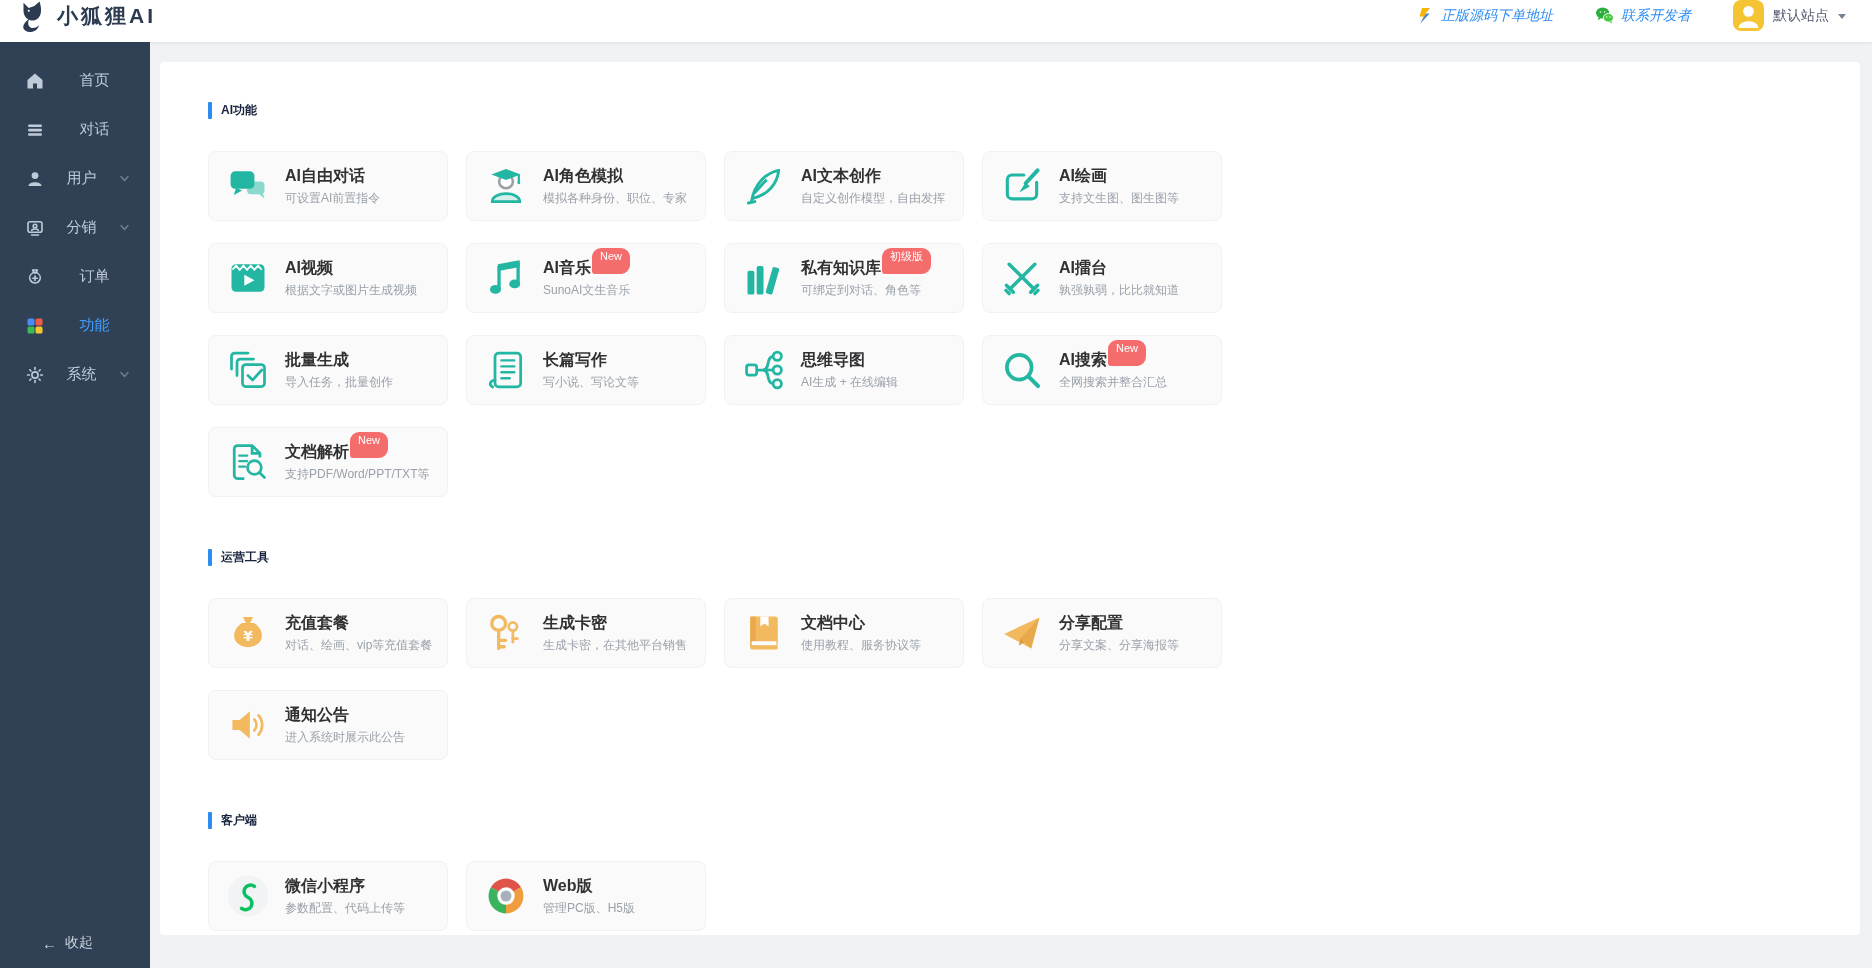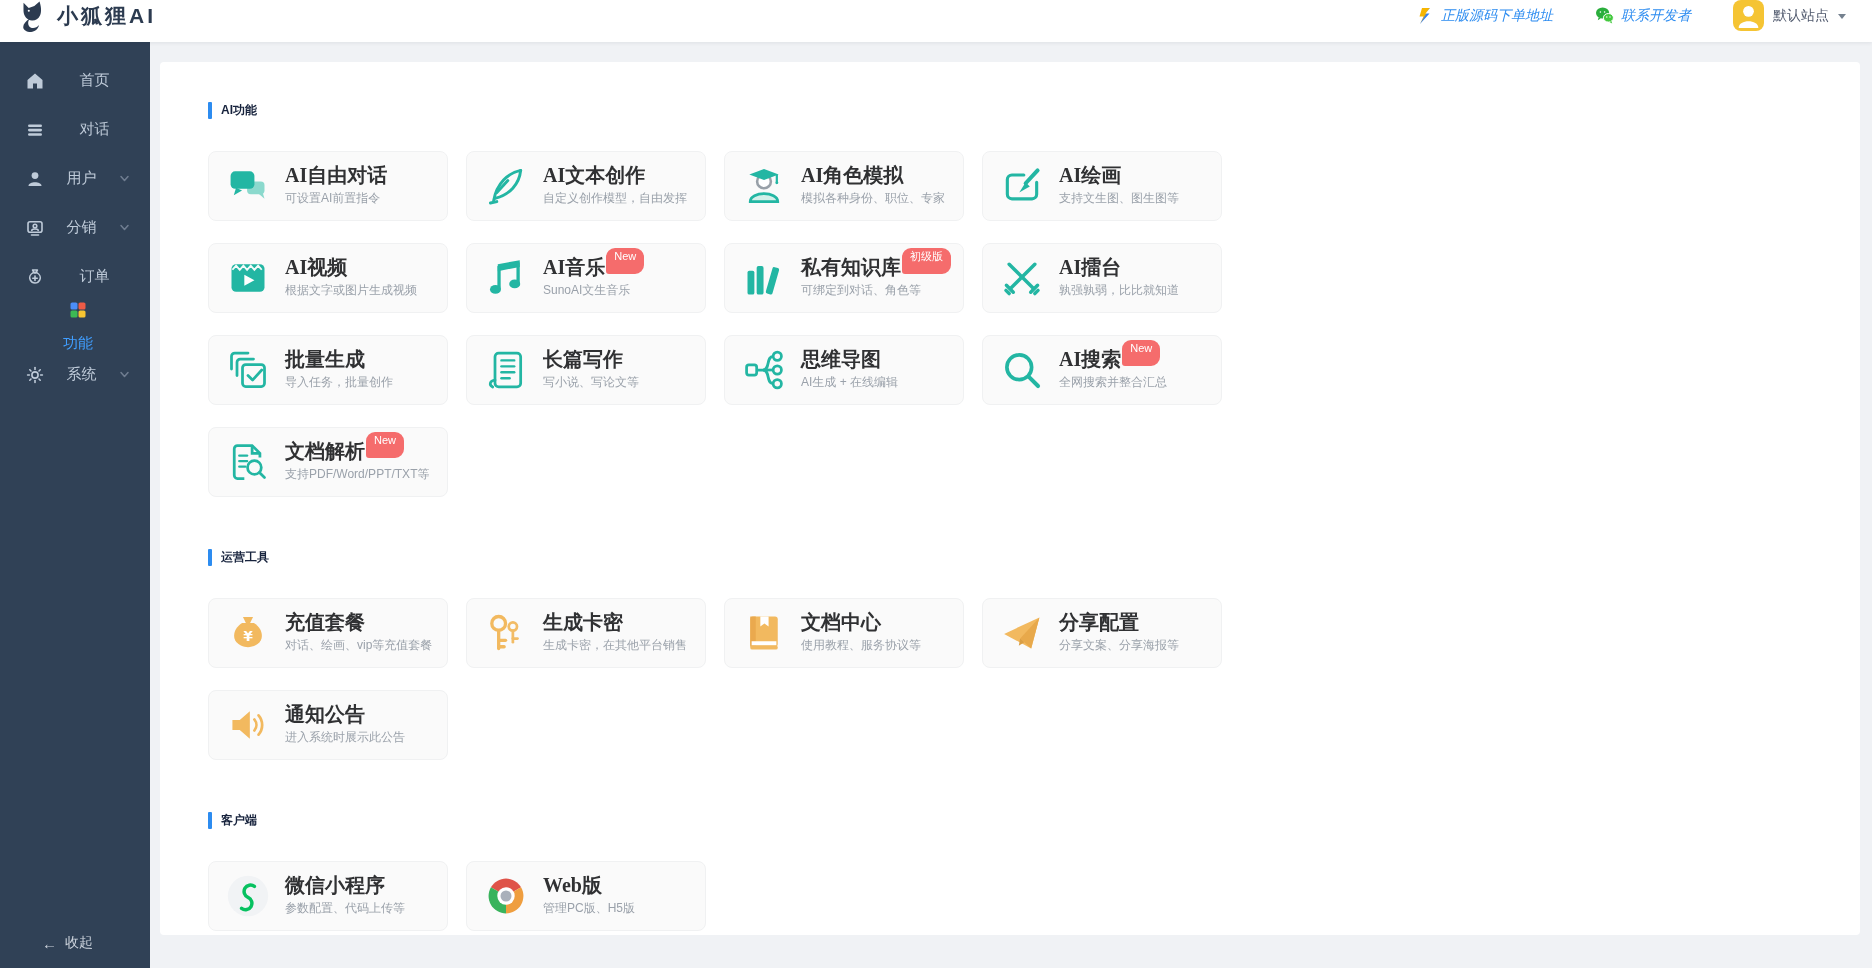--- a/index.html
+++ b/index.html
@@ -24,21 +24,21 @@
   .avatar{width:31px;height:31px;border-radius:8px;background:#f5c433;display:flex;align-items:center;justify-content:center;overflow:hidden;}
   .caret{width:0;height:0;border-left:4.5px solid transparent;border-right:4.5px solid transparent;border-top:5.5px solid #75818f;margin-top:2px;}
   
   .sidebar{
     position:absolute;left:0;top:42px;bottom:0;width:150px;background:#304156;
     display:flex;flex-direction:column;z-index:10;text-align:center;
   }
   .side-nav{flex:1;padding-top:14px;}
   .side-item{height:49px;display:flex;align-items:center;gap:15px;padding:0 20px 0 26px;
     color:#bfcbd9;font-size:15px;cursor:pointer;}
-  .side-item.active{color:#409eff;flex-direction:column;}
+  .side-item.active{color:#409eff;}
   .side-icon{width:18px;height:18px;flex:none;display:flex;align-items:center;justify-content:center;}
   .side-label{flex:1;white-space:nowrap;}
   .side-chev{width:11px;height:11px;display:flex;align-items:center;}
   .side-collapse{height:50px;display:flex;align-items:center;gap:8px;padding-left:42px;
     color:#ccd3dc;font-size:14px;cursor:pointer;}
   .side-collapse .arr{font-size:15px;line-height:1;}
   
   .main{position:absolute;left:150px;top:42px;right:0;bottom:0;
     padding:20px 12px 33px 10px;box-sizing:border-box;}
   .panel{background:#fff;border-radius:4px;height:100%;box-sizing:border-box;
@@ -47,21 +47,21 @@
   .section-title{display:flex;align-items:center;gap:9px;margin:0 0 32px 0;
     font-size:12px;font-weight:700;color:#17233d;}
   .stbar{width:4px;height:17px;background:#2d8cf0;border-radius:1px;flex:none;}
   .cards{display:flex;flex-wrap:wrap;gap:22px 18px;width:1016px;}
   .card{width:240px;height:70px;box-sizing:border-box;flex:none;
     background:#fafafa;border:1px solid #f0f1f2;border-radius:8px;
     display:flex;align-items:center;gap:15px;padding:0 8px 0 17px;cursor:pointer;}
   .card-icon{width:44px;height:44px;flex:none;display:flex;align-items:center;justify-content:center;}
   .card-text{min-width:0;}
   .card-title-row{display:flex;align-items:flex-start;}
-  .card-title{font-size:20px;font-weight:600;color:#303133;line-height:19px;white-space:nowrap;font-family:Liberation Serif, serif;}
+  .card-title{font-size:16px;font-weight:600;color:#303133;line-height:19px;white-space:nowrap;}
   .badge{margin-left:1px;margin-top:-10px;background:#f56c6c;color:#fff;font-size:11px;
     line-height:1;padding:3px 8px 12px;border-radius:9px 9px 9px 3px;white-space:nowrap;flex:none;}
   .card-sub{margin-top:5px;font-size:12px;color:#9aa1aa;white-space:nowrap;}
 </style>
 </head>
 <body>
 
 <div class="header">
   <div class="logo">
     <span style="display:flex;">
@@ -240,50 +240,50 @@
             <div class="card-text">
               <div class="card-title-row">
                 <span class="card-title">AI自由对话</span>
               </div>
               <div class="card-sub">可设置AI前置指令</div>
             </div>
           </div>
           <div class="card">
             <span class="card-icon">
               <svg width="44" height="44" viewBox="0 0 48 48">
+                <path d="M9 41 C9 29.5 39 29.5 39 41 Z" fill="#d4f0ea" stroke="#23b6a3" stroke-width="3"></path>
+                <circle cx="24" cy="19" r="7.5" fill="#fff" stroke="#98a0a8" stroke-width="2.8"></circle>
+                <path d="M8 11.5 L24 5.5 L40 11.5 L24 17.5 Z" fill="#23b6a3"></path>
+                <line x1="38" y1="12.5" x2="38" y2="19" stroke="#23b6a3" stroke-width="2.4" stroke-linecap="round"></line>
+                <circle cx="38" cy="20.5" r="1.6" fill="#23b6a3"></circle>
+              </svg>
+            </span>
+            <div class="card-text">
+              <div class="card-title-row">
+                <span class="card-title">AI角色模拟</span>
+              </div>
+              <div class="card-sub">模拟各种身份、职位、专家</div>
+            </div>
+          </div>
+          <div class="card">
+            <span class="card-icon">
+              <svg width="44" height="44" viewBox="0 0 48 48">
                 <g fill="none" stroke="#23b6a3" stroke-width="3.2" stroke-linecap="round">
                   <path d="M40 7 C26 10 14 21 10.5 40"></path>
                   <path d="M40 7 C38.5 22 28 33.5 12 37.5"></path>
                   <line x1="26" y1="18" x2="14" y2="31"></line>
                   <line x1="7" y1="42.5" x2="14" y2="41"></line>
                 </g>
               </svg>
             </span>
             <div class="card-text">
               <div class="card-title-row">
                 <span class="card-title">AI文本创作</span>
               </div>
               <div class="card-sub">自定义创作模型，自由发挥</div>
-            </div>
-          </div>
-          <div class="card">
-            <span class="card-icon">
-              <svg width="44" height="44" viewBox="0 0 48 48">
-                <path d="M9 41 C9 29.5 39 29.5 39 41 Z" fill="#d4f0ea" stroke="#23b6a3" stroke-width="3"></path>
-                <circle cx="24" cy="19" r="7.5" fill="#fff" stroke="#98a0a8" stroke-width="2.8"></circle>
-                <path d="M8 11.5 L24 5.5 L40 11.5 L24 17.5 Z" fill="#23b6a3"></path>
-                <line x1="38" y1="12.5" x2="38" y2="19" stroke="#23b6a3" stroke-width="2.4" stroke-linecap="round"></line>
-                <circle cx="38" cy="20.5" r="1.6" fill="#23b6a3"></circle>
-              </svg>
-            </span>
-            <div class="card-text">
-              <div class="card-title-row">
-                <span class="card-title">AI角色模拟</span>
-              </div>
-              <div class="card-sub">模拟各种身份、职位、专家</div>
             </div>
           </div>
           <div class="card">
             <span class="card-icon">
               <svg width="44" height="44" viewBox="0 0 48 48">
                 <path d="M40 20 V33 a5 5 0 0 1 -5 5 H13 a5 5 0 0 1 -5 -5 V17 a5 5 0 0 1 5 -5 h13" fill="none" stroke="#23b6a3" stroke-width="3.4" stroke-linecap="round"></path>
                 <line x1="41" y1="7" x2="28" y2="21" stroke="#23b6a3" stroke-width="4.4" stroke-linecap="round"></line>
                 <path d="M28 20 l-7 11 11.5 -6.5 Z" fill="#23b6a3"></path>
               </svg>
             </span>

